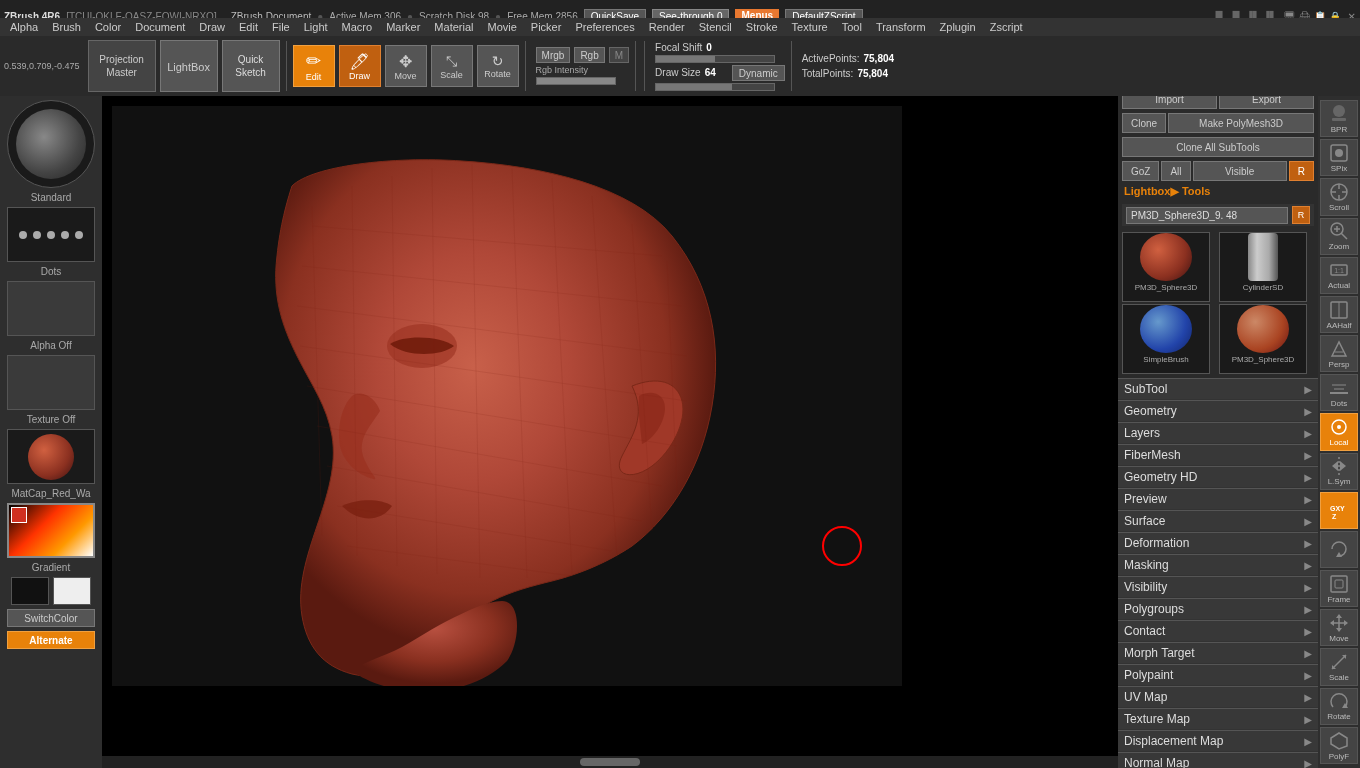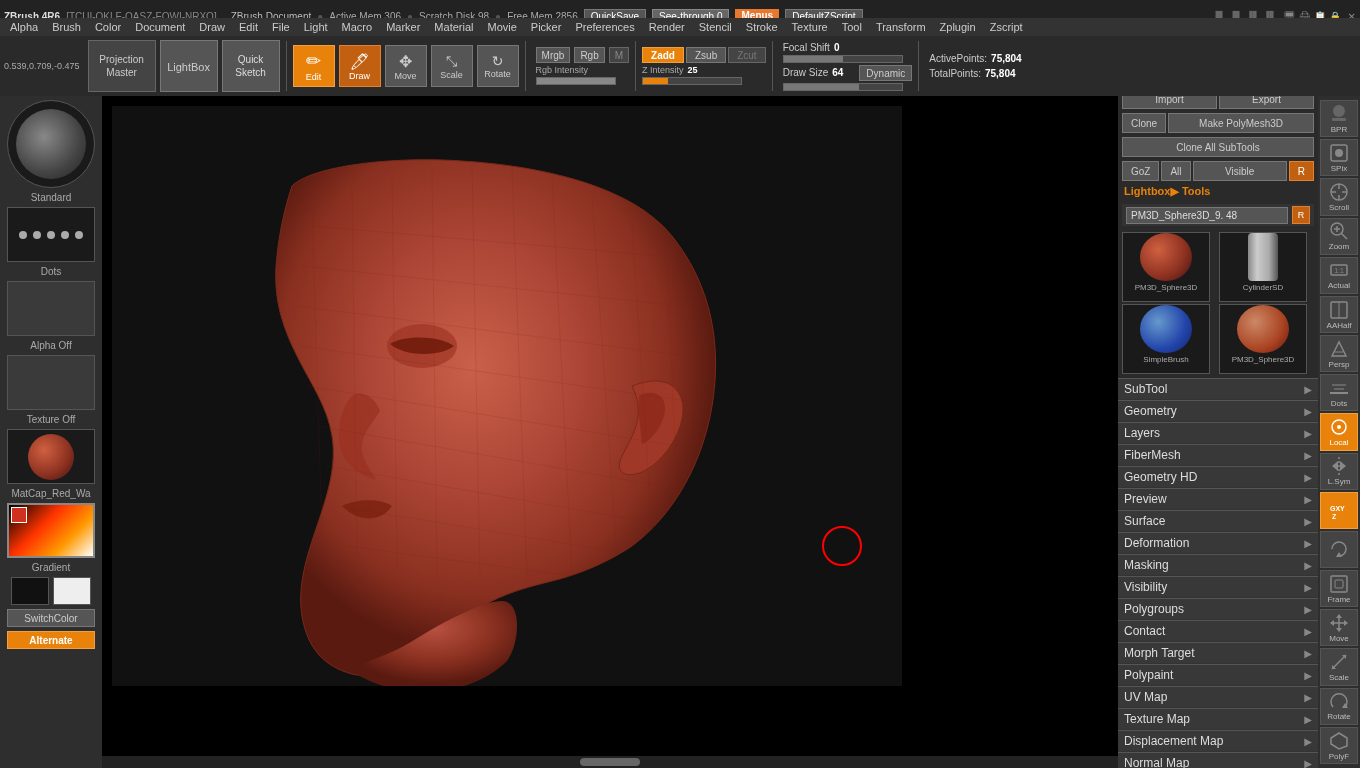--- a/index.html
+++ b/index.html
@@ -763,34 +763,20 @@
     </div>
     <div class="rgb-row">
       <div style="width:80px;height:8px;background:#444;border:1px solid #666;">
         <div style="width:100%;height:100%;background:#888;"></div>
       </div>
     </div>
   </div>
 
   <div class="toolbar-divider"></div>
 
-  <div style="display:flex;flex-direction:column;gap:2px;">
-    <div style="display:flex;gap:2px;">
-      <button class="zadd-btn">Zadd</button>
-      <button class="zsub-btn">Zsub</button>
-      <button class="zcut-btn">Zcut</button>
-    </div>
-    <div style="display:flex;align-items:center;gap:4px;">
-      <span style="font-size:9px;color:#aaa;">Z Intensity</span>
-      <span style="font-size:9px;color:#fff;font-weight:bold;">25</span>
-    </div>
-    <div style="width:100px;height:8px;background:#444;border:1px solid #666;position:relative;">
-      <div style="width:25%;height:100%;background:#e8820a;"></div>
-    </div>
-  </div>
 
   <div class="toolbar-divider"></div>
 
   <div class="focal-section">
     <div class="focal-row">
       <span class="stat-text">Focal Shift</span>
       <span class="stat-val">0</span>
     </div>
     <div style="width:120px;height:8px;background:#444;border:1px solid #666;">
       <div style="width:50%;height:100%;background:#777;"></div>

